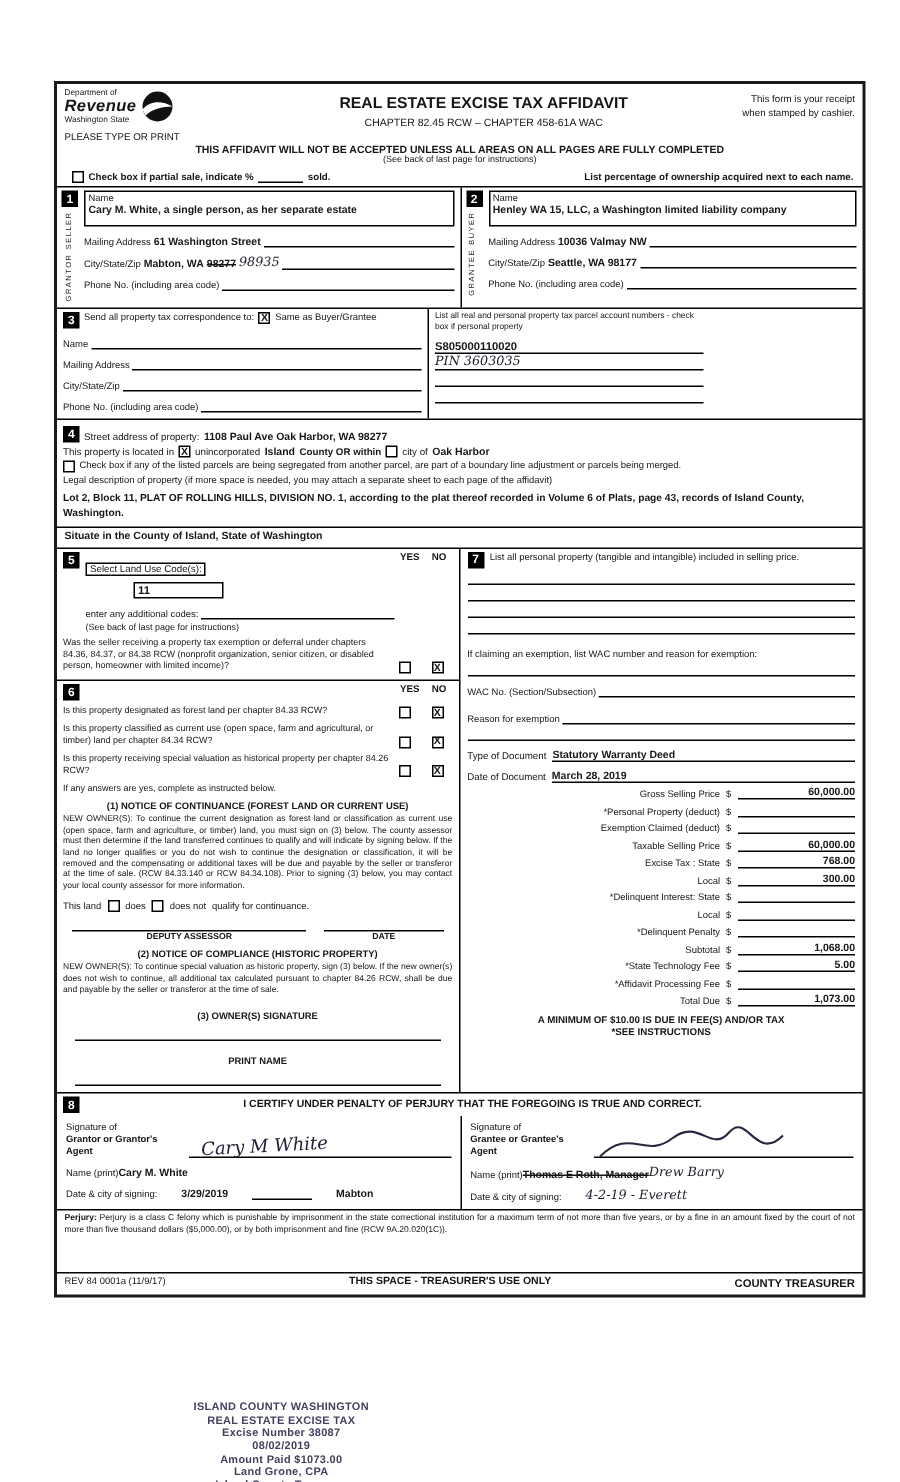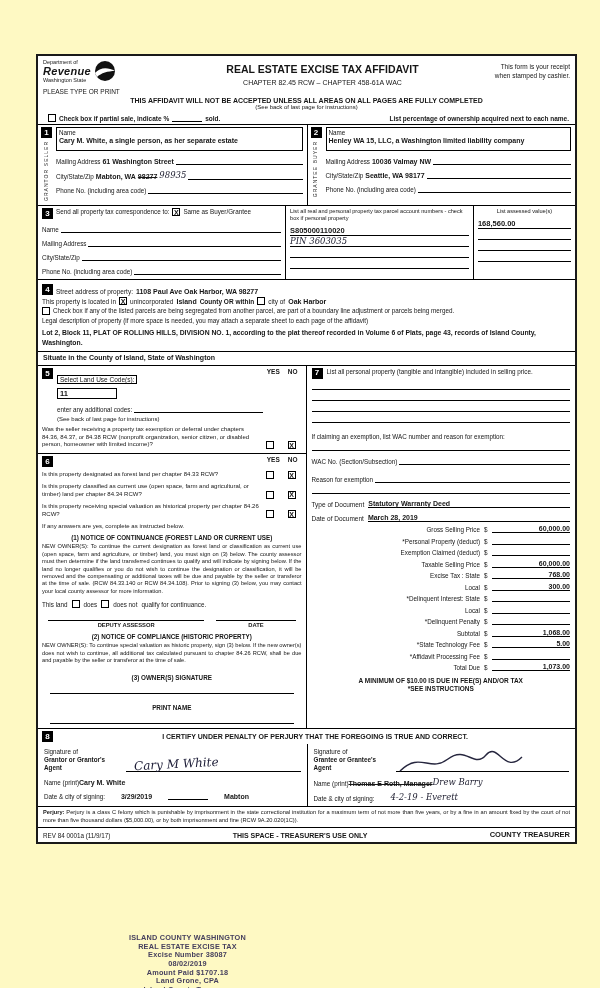--- a/index.html
+++ b/index.html
@@ -1,18 +1,18 @@
 <!DOCTYPE html>
 <html><head>
 <meta charset="utf-8">
 <style>
   * { margin:0; padding:0; box-sizing:border-box; }
   html,body { width:600px; height:988px; }
   body { background:#d9d9d5; font-family:"Liberation Sans", sans-serif; }
-  .page { position:relative; width:600px; height:988px; background:#fef9c3; color:#161616; overflow:hidden; }
+  .page { position:relative; width:600px; height:988px; background:#ffffff; color:#161616; overflow:hidden; }
   .form { position:absolute; left:36px; top:54px; width:541px; border:2px solid #1a1a1a; background:#fff; }
 
   
   .hdr { display:flex; padding:3px 5px 0 5px; }
   .hdr-left { width:152px; }
   .logo { display:flex; align-items:center; gap:3px; }
   .logo-text { font-size:5.5px; line-height:1.1; }
   .logo-text .lt2 { font-size:11px; font-weight:bold; font-style:italic; letter-spacing:0.3px; }
   .logo-text .lt3 { font-size:5.5px; }
   .please-type { font-size:6.5px; margin-top:5px; }
@@ -67,21 +67,21 @@
   
   .sec567 { display:flex; border-top:1.5px solid #000; }
   .leftcol { width:50%; border-right:1.5px solid #000; }
   .rightcol { width:50%; padding:2px 5px 4px 5px; }
   .sec5 { padding:2px 4px 4px 4px; border-bottom:1.5px solid #000; }
   .sec6 { padding:2px 4px 4px 4px; }
   .yn-head { display:flex; justify-content:flex-end; gap:10px; font-size:6.5px; font-weight:bold; padding-right:4px; }
   .qrow { display:flex; align-items:flex-end; gap:4px; margin-top:4px; }
   .qtext { flex:1; font-size:6px; line-height:1.3; }
   .qboxes { display:flex; gap:14px; padding-right:6px; }
-  .lucodebox { border:1px solid #000; width:60px; padding:0 2px; font-weight:bold; font-size:7.5px; margin-top:2px; }
+  .lucodebox { border:1px solid #000; width:60px; padding:0 2px; font-weight:bold; font-size:7.5px; margin-top:2px;margin-left:32px; }
   .note6 { font-size:6px; margin-top:5px; }
   .n-title { font-size:6.3px; font-weight:bold; text-align:center; margin-top:5px; }
   .n-body { font-size:5.7px; line-height:1.3; text-align:justify; margin-top:2px; }
   .landrow { display:flex; align-items:flex-end; gap:4px; font-size:6.3px; margin-top:5px; }
   .da-row { display:flex; gap:12px; margin-top:12px; padding:0 6px; }
   .da-col { flex:1; }
   .da-col .line { border-top:1px solid #000; }
   .da-lbl { font-size:5.8px; font-weight:bold; text-align:center; margin-top:1px; }
   .sig-center { text-align:center; font-size:6.3px; font-weight:bold; margin-top:10px; }
   .sigline { border-top:1px solid #000; margin:12px 8px 0 8px; }
@@ -104,21 +104,21 @@
   .s8col { width:50%; padding:2px 6px 4px 6px; }
   .s8col + .s8col { border-left:1px solid #000; }
   .sigrow { display:flex; align-items:flex-end; gap:4px; font-size:6.3px; min-height:26px; }
   .siglbl { width:78px; line-height:1.3; }
   .sigarea { flex:1; border-bottom:1px solid #000; position:relative; height:24px; }
   .nameline { display:flex; align-items:flex-end; gap:0; font-size:6.3px; margin-top:5px; }
   .dateline { display:flex; align-items:flex-end; gap:16px; font-size:6.3px; margin-top:5px; border-top:none; }
 
   
   .perjury { border-top:1.5px solid #000; padding:2px 5px; font-size:5.7px; line-height:1.35; text-align:justify; }
-  .footer { border-top:1.5px solid #000; display:flex; justify-content:space-between; align-items:flex-end; padding:2px 5px 3px 5px; }
+  .footer { border-top:1.5px solid #000; display:flex; justify-content:space-between; align-items:flex-start; padding:2px 5px 3px 5px;margin-top:21px; }
   .rev { font-size:6.3px; }
   .tuse { font-size:7px; font-weight:bold; }
   .ctreas { font-size:7.5px; font-weight:bold; }
 
   
   .stamp { position:absolute; left:95px; top:933px; width:185px; text-align:center; font-size:7.3px; line-height:1.05; color:#46405e; font-weight:bold; letter-spacing:0.2px; }
   .stamp div { margin-top:1px; }
 </style>
 </head>
 <body>
@@ -244,27 +244,20 @@
         </div>
         <div class="fl">
           <span>Phone No. (including area code)</span>
           <span class="ul grow"></span>
         </div>
       </div>
       <div class="s3b">
         <div class="tiny-head">List all real and personal property tax parcel account numbers - check box if personal property</div>
         <div class="parcel">S805000110020</div>
         <div class="blankline hand">PIN 3603035</div>
-        <div class="blankline"></div>
-        <div class="blankline"></div>
-      </div>
-      <div class="s3c">
-        <div class="tiny-head" style="text-align:center">List assessed value(s)</div>
-        <div class="parcel">168,560.00</div>
-        <div class="blankline"></div>
         <div class="blankline"></div>
         <div class="blankline"></div>
       </div>
     </div>
 
     <div class="sec4">
       <div class="s4row">
         <span class="nb">4</span>
         <span>Street address of property:</span>
         <span class="bv">1108 Paul Ave Oak Harbor, WA 98277</span>
@@ -545,17 +538,17 @@
       <span class="tuse">THIS SPACE - TREASURER'S USE ONLY</span>
       <span class="ctreas">COUNTY TREASURER</span>
     </div>
   </div>
 
   <div class="stamp">
     <div>ISLAND COUNTY WASHINGTON</div>
     <div>REAL ESTATE EXCISE TAX</div>
     <div>Excise Number 38087</div>
     <div>08/02/2019</div>
-    <div>Amount Paid $1707.18</div>
+    <div>Amount Paid $1073.00</div>
     <div>Land Grone, CPA</div>
     <div>Island County Treasurer</div>
   </div>
 </div>
 
 </body></html>

